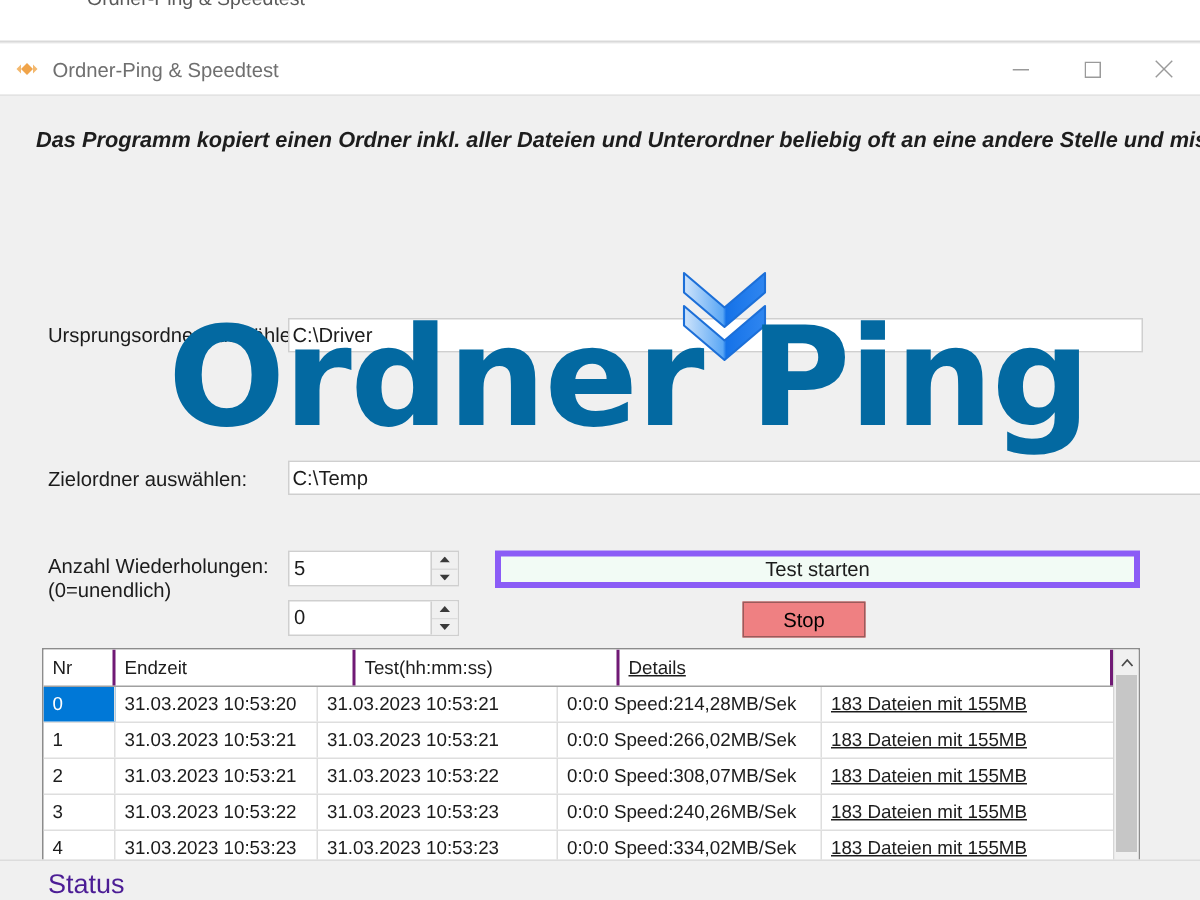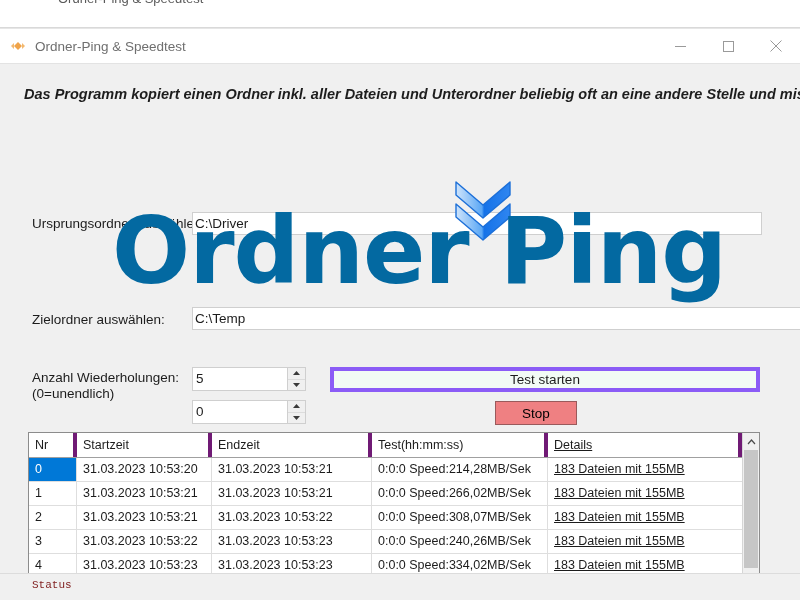--- a/index.html
+++ b/index.html
@@ -251,21 +251,21 @@
     color: #1c1c1c;
     line-height: 23px;
     padding-left: 6px;
     box-sizing: border-box;
     border-right: 1px solid #dedede;
     overflow: hidden;
     white-space: nowrap;
     font-family: "Liberation Sans", sans-serif;
   }
   .grid-row.header .grid-cell {
-    border-right: 4px solid #701a75;
+    border-right: 2px solid #701a75;
     line-height: 24px;
   }
   .c-nr      { flex: 0 0 48px; }
   .c-start   { flex: 0 0 135px; }
   .c-end     { flex: 0 0 160px; }
   .c-dur     { flex: 0 0 176px; }
   .c-details { flex: 1 1 auto; border-right: none; text-decoration: underline; }
   .grid-cell.selected {
     background: #0078d7;
     color: #ffffff;
@@ -307,23 +307,23 @@
     position: absolute;
     left: 0; bottom: 0;
     width: 800px;
     height: 28px;
     background: #f0f0f0;
     border-top: 1px solid #dcdcdc;
   }
   #status-text {
     position: absolute;
     left: 32px; top: 5px;
-    font-size: 11px;
-    color: #7f1d1d;
-    font-family: Liberation Mono, monospace;
+    font-size: 18px;
+    color: #4c1d95;
+    font-family: Liberation Sans, sans-serif;
   }
 
   
   #watermark {
     position: absolute;
     left: 0; top: 0;
     width: 800px; height: 600px;
     pointer-events: none;
   }
   #watermark-text {
@@ -429,21 +429,20 @@
 
     <div id="start-button">Test starten</div>
     <div id="stop-button">Stop</div>
 
     <div id="results-grid">
       <div id="grid-inner">
         <div id="grid-cols">
 
           <div class="grid-row header">
             <div class="grid-cell c-nr">Nr</div>
-            <div class="grid-cell c-start">Startzeit</div>
             <div class="grid-cell c-end">Endzeit</div>
             <div class="grid-cell c-dur">Test(hh:mm:ss)</div>
             <div class="grid-cell c-details">Details</div>
           </div>
 
           <div class="grid-row">
             <div class="grid-cell c-nr selected">0</div>
             <div class="grid-cell c-start">31.03.2023 10:53:20</div>
             <div class="grid-cell c-end">31.03.2023 10:53:21</div>
             <div class="grid-cell c-dur">0:0:0  Speed:214,28MB/Sek</div>

